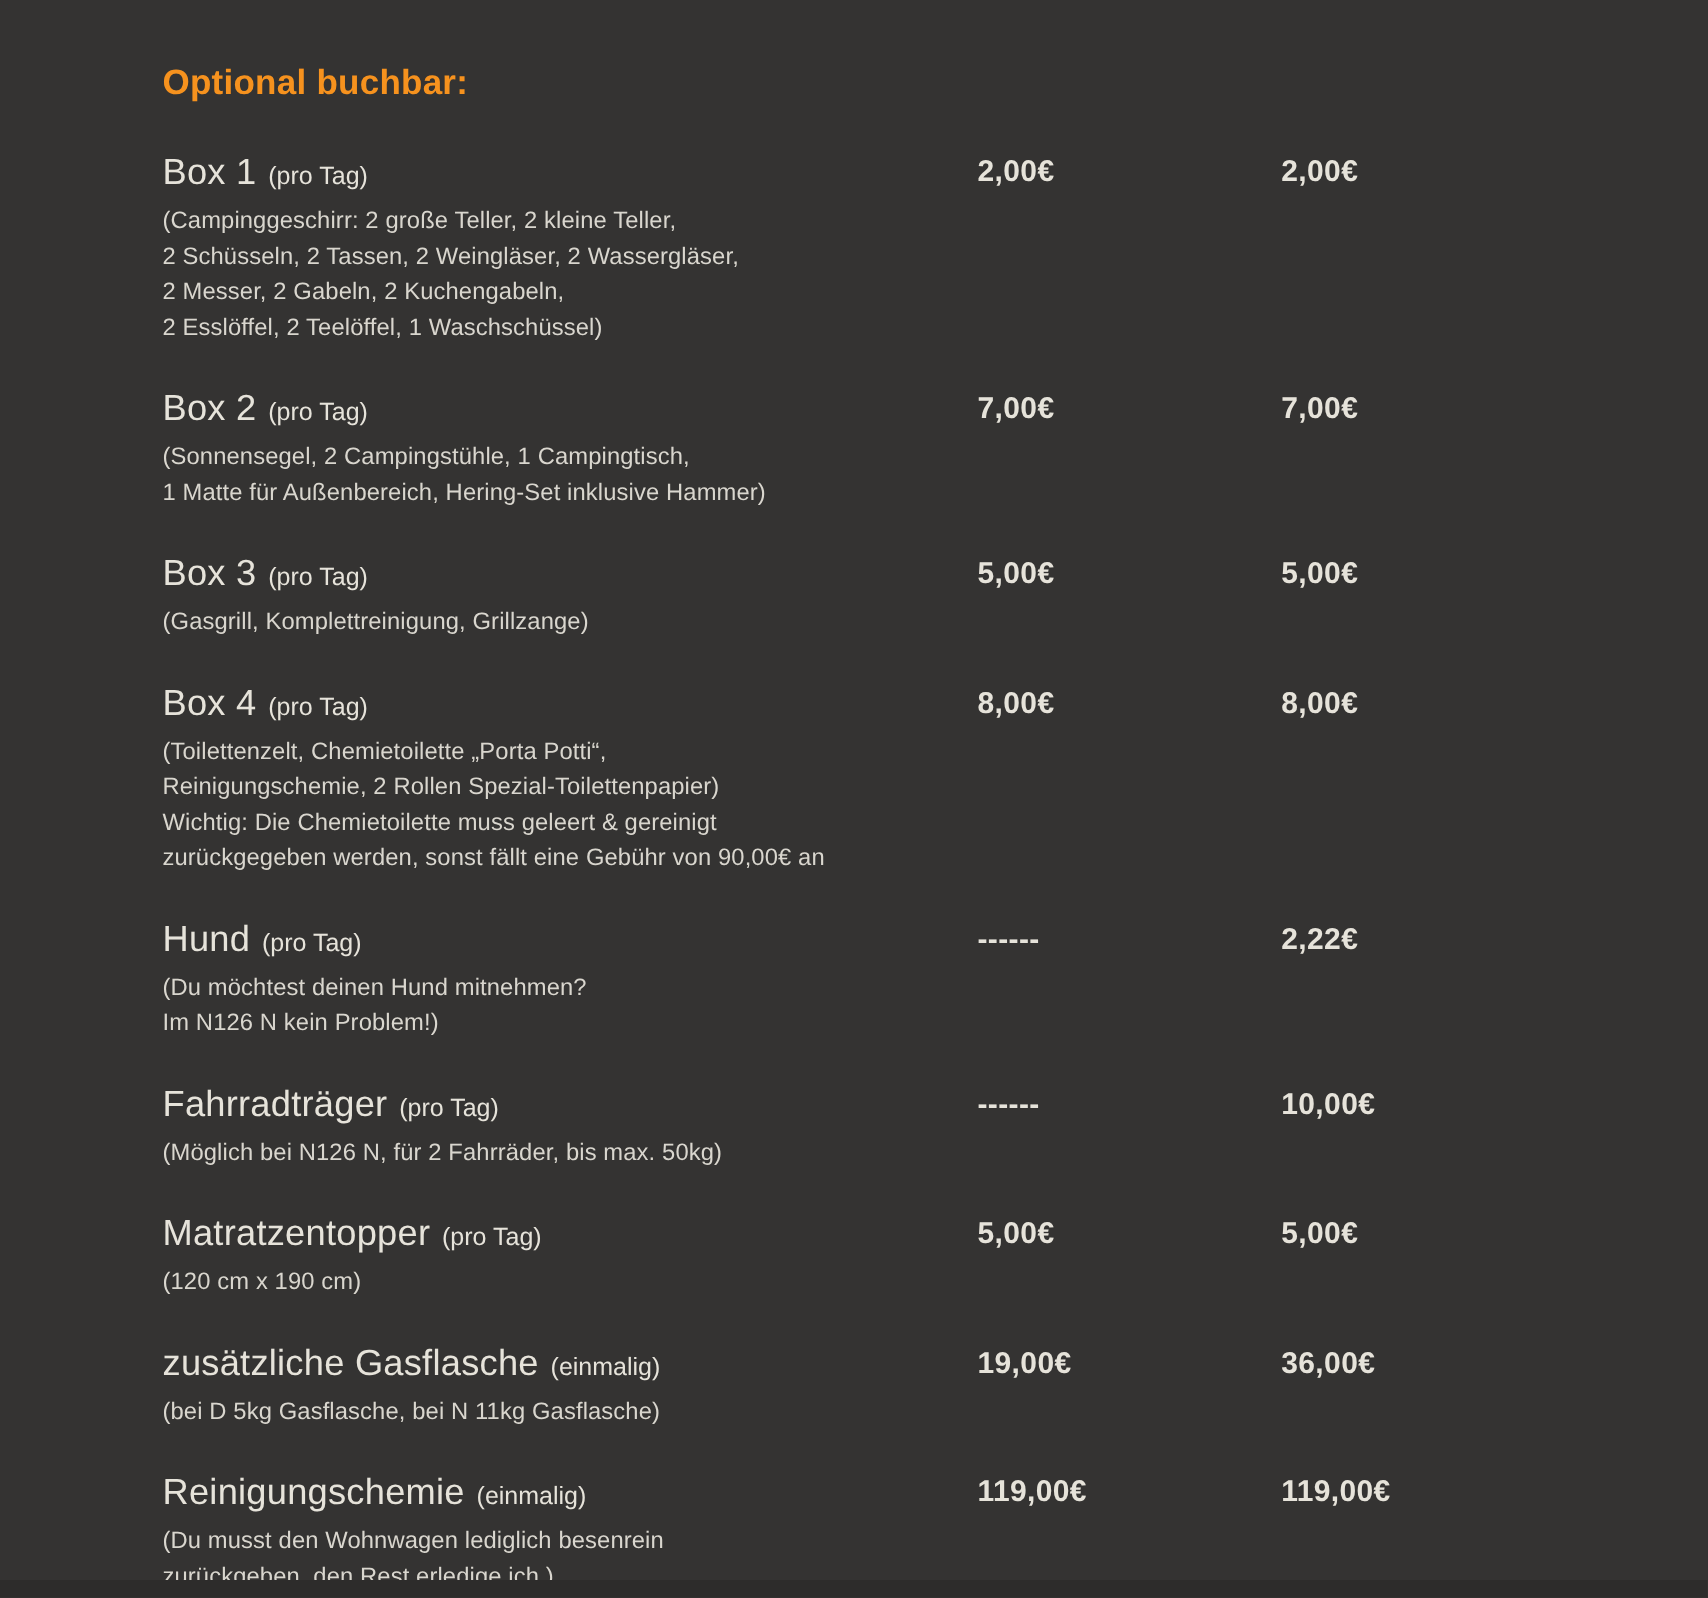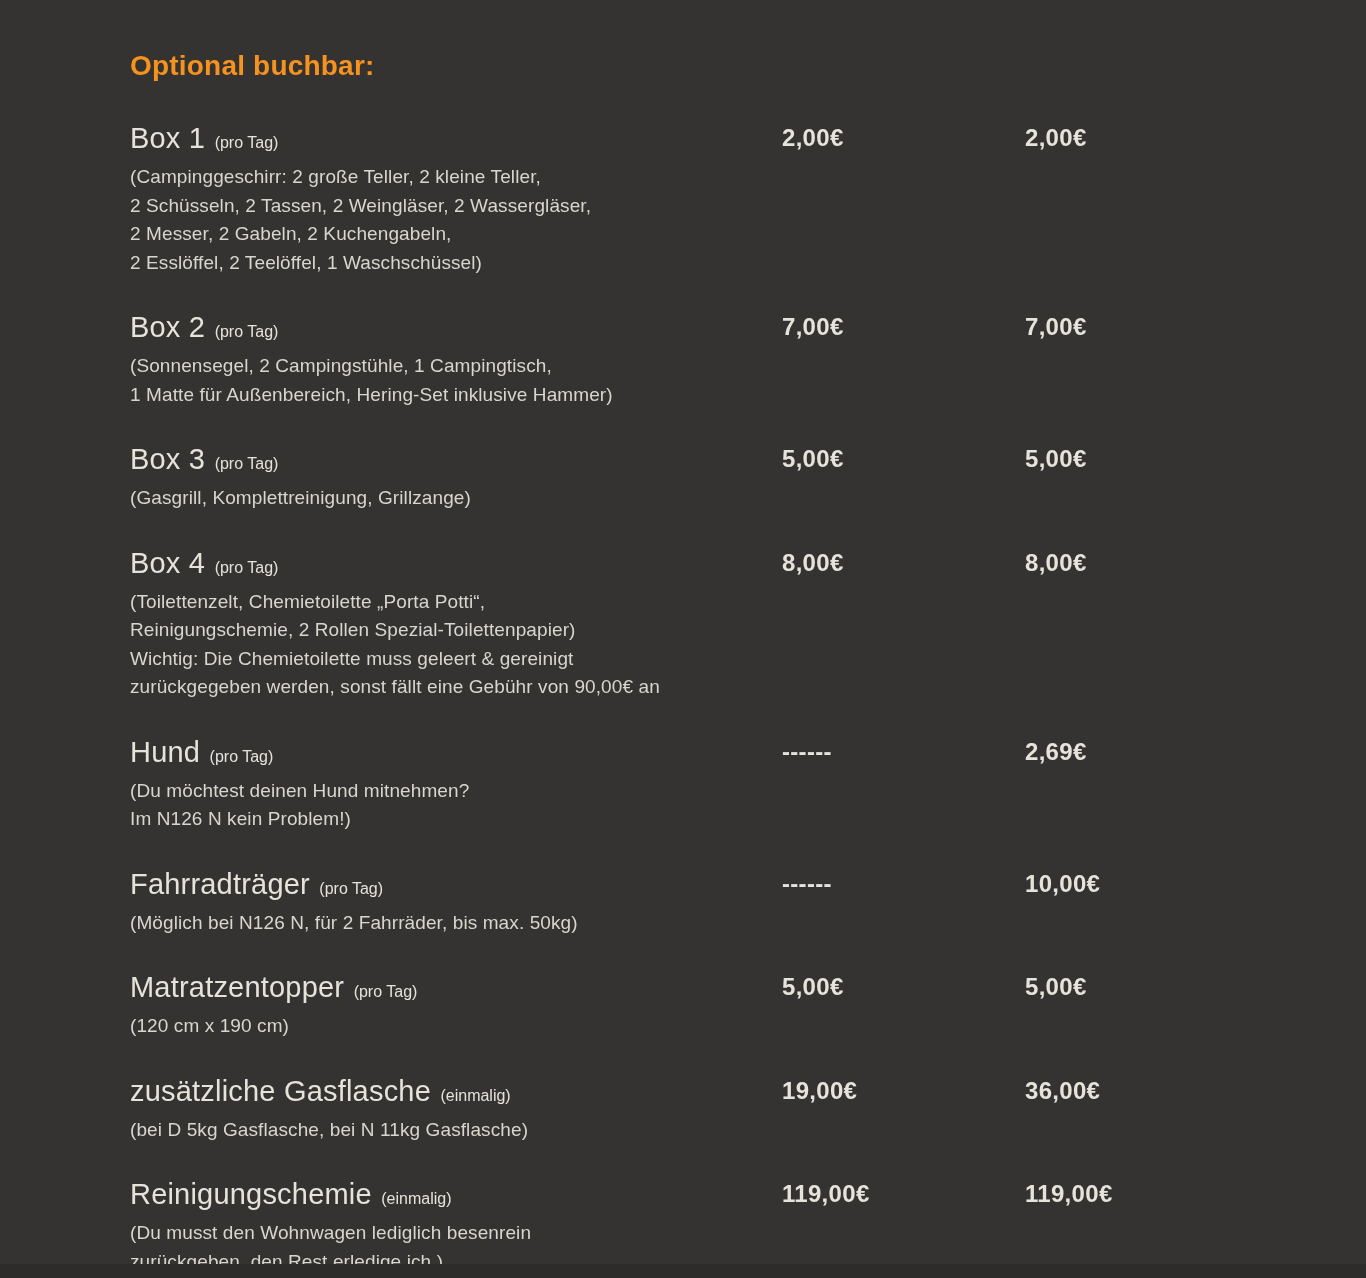--- a/index.html
+++ b/index.html
@@ -34,21 +34,21 @@
     line-height: 30px;
     margin-bottom: 5px;
     color: var(--text, #e6e3da);
   }
   .item-name {
     font-size: 29px;
     font-weight: 400;
     letter-spacing: 0.2px;
   }
   .item-billing {
-    font-size: 16px;
+    font-size: 20px;
     margin-left: 5px;
     color: var(--text, #e6e3da);
   }
   .item-desc {
     font-size: 19px;
     line-height: 28.5px;
     color: var(--text-secondary, #d9d6ce);
     white-space: pre-line;
     letter-spacing: 0.1px;
   }
@@ -133,21 +133,21 @@
   <div class="item">
     <div class="item-main">
       <div class="item-titleline">
         <span class="item-name">Hund</span>
         <span class="item-billing">(pro Tag)</span>
       </div>
       <div class="item-desc">(Du möchtest deinen Hund mitnehmen?
 Im N126 N kein Problem!)</div>
     </div>
     <div class="price">------</div>
-    <div class="price">2,69€</div>
+    <div class="price">2,22€</div>
   </div>
 
   <div class="item">
     <div class="item-main">
       <div class="item-titleline">
         <span class="item-name">Fahrradträger</span>
         <span class="item-billing">(pro Tag)</span>
       </div>
       <div class="item-desc">(Möglich bei N126 N, für 2 Fahrräder, bis max. 50kg)</div>
     </div>

